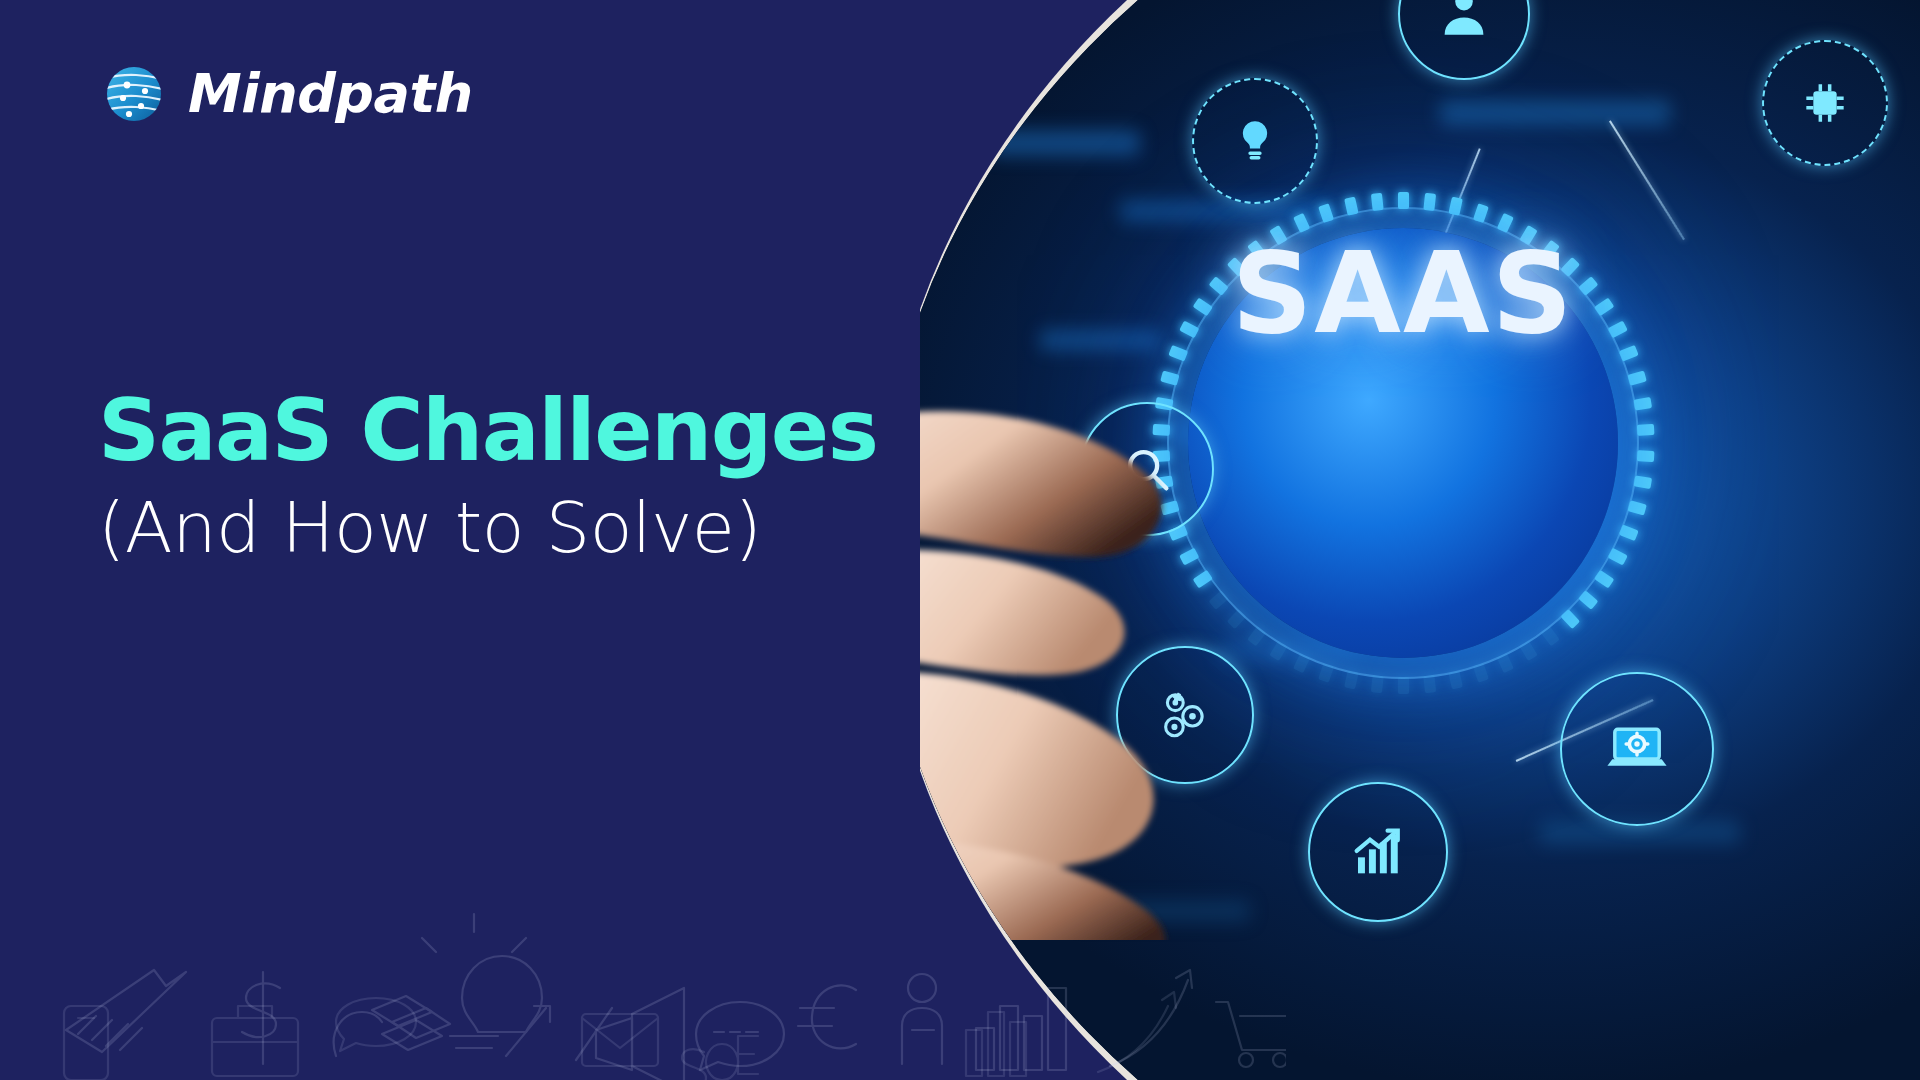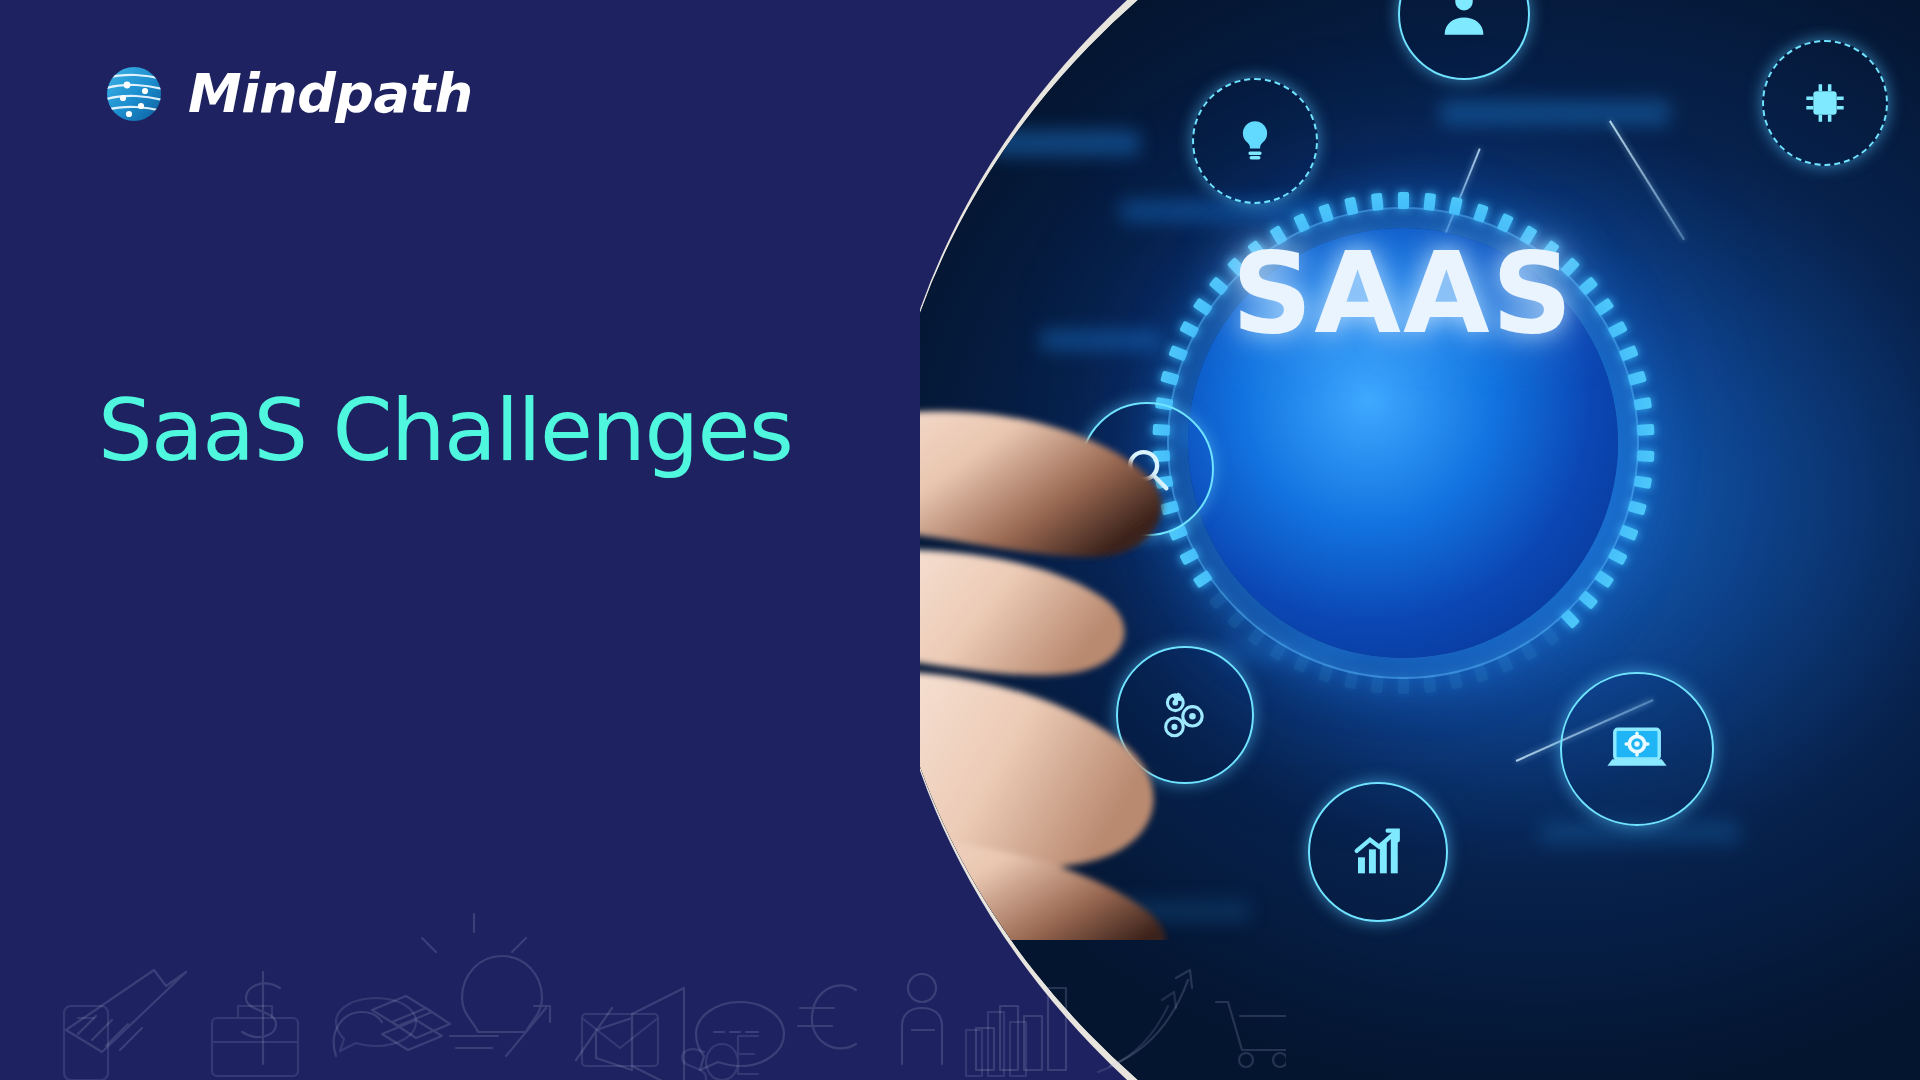--- a/index.html
+++ b/index.html
@@ -46,21 +46,21 @@
 
   
   .headline-block {
     position:absolute;
     left:62px; top:385px;
     width:1000px;
   }
   .headline {
     font-family:"DejaVu Sans", sans-serif;
     font-size:86px;
-    font-weight:400;
+    font-weight:700;
     line-height:1.06;
     color:#4FF7DE;
     letter-spacing:-1.5px;
   }
   .headline .ln { display:block; }
   .subhead {
     margin-top:14px;
     font-family:"DejaVu Sans", sans-serif;
     font-size:70px;
     font-weight:300;
@@ -401,20 +401,21 @@
           </g>
         </svg>
       </span>
       <span class="logo-word">Mindpath</span>
     </div>
 
     <div class="headline-block">
       <h1 class="headline">
         <span class="ln">SaaS Challenges</span>
       </h1>
+      <div class="subhead">(And How to Solve)</div>
     </div>
 
     <div class="doodles">
       <svg viewBox="0 0 1250 260" fill="none" stroke="#cfd6f5" stroke-width="2.2" stroke-linecap="round" stroke-linejoin="round">
 
         <g>
           <path d="M30 210 L118 150 L130 166 L150 152 L66 232 Z"></path>
           <path d="M42 214 L60 196 M56 220 L76 200 M70 226 L92 204 M84 230 L106 208"></path>
         </g>
 

